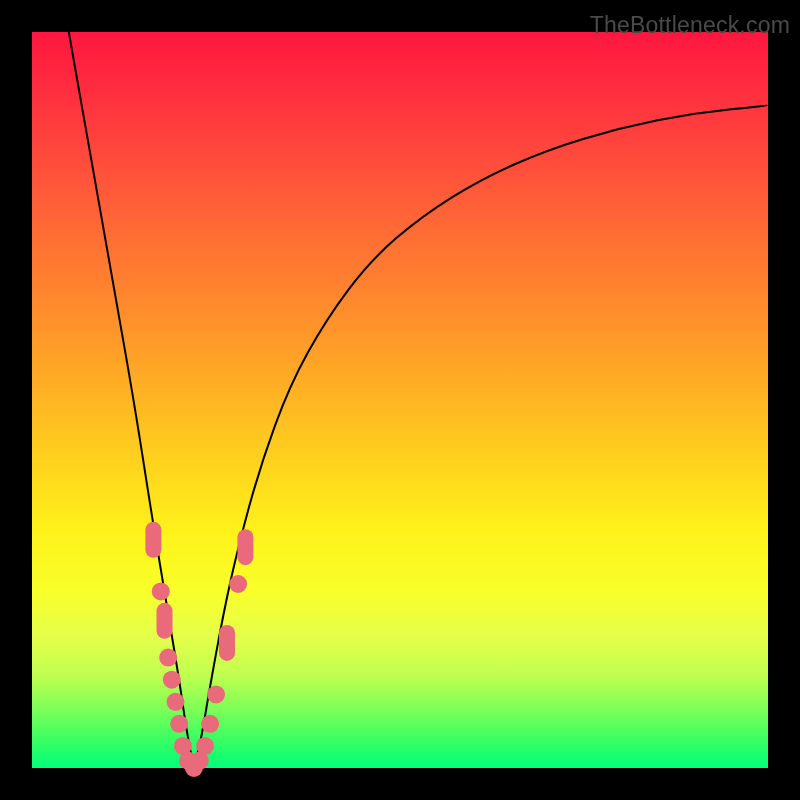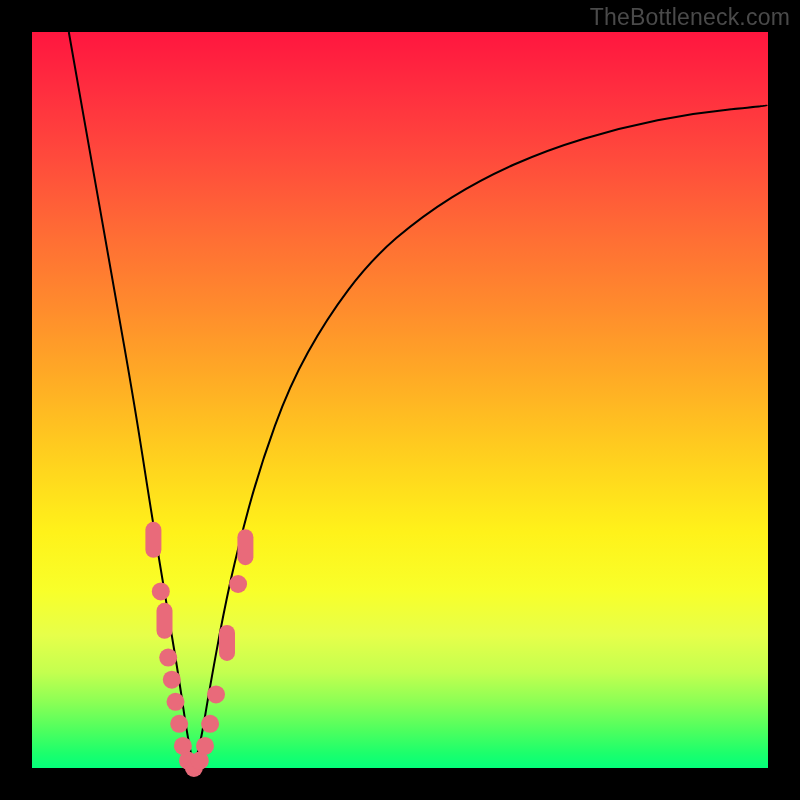--- a/index.html
+++ b/index.html
@@ -39,21 +39,21 @@
       #e6ff4a 82%,
       #c4ff4f 87%,
       #8cff55 91%,
       #4cff5f 95%,
       #1cff6c 98%,
       #04ff7a 100%
     );
   }
   .watermark {
     position: absolute;
-    top: 4px;
+    top: 12px;
     right: 10px;
     color: #4a4a4a;
     font-size: 23px;
     font-weight: 400;
     letter-spacing: 0.2px;
     user-select: none;
     margin-left: 48px;
   }
   svg.curve-layer {
     position: absolute;

